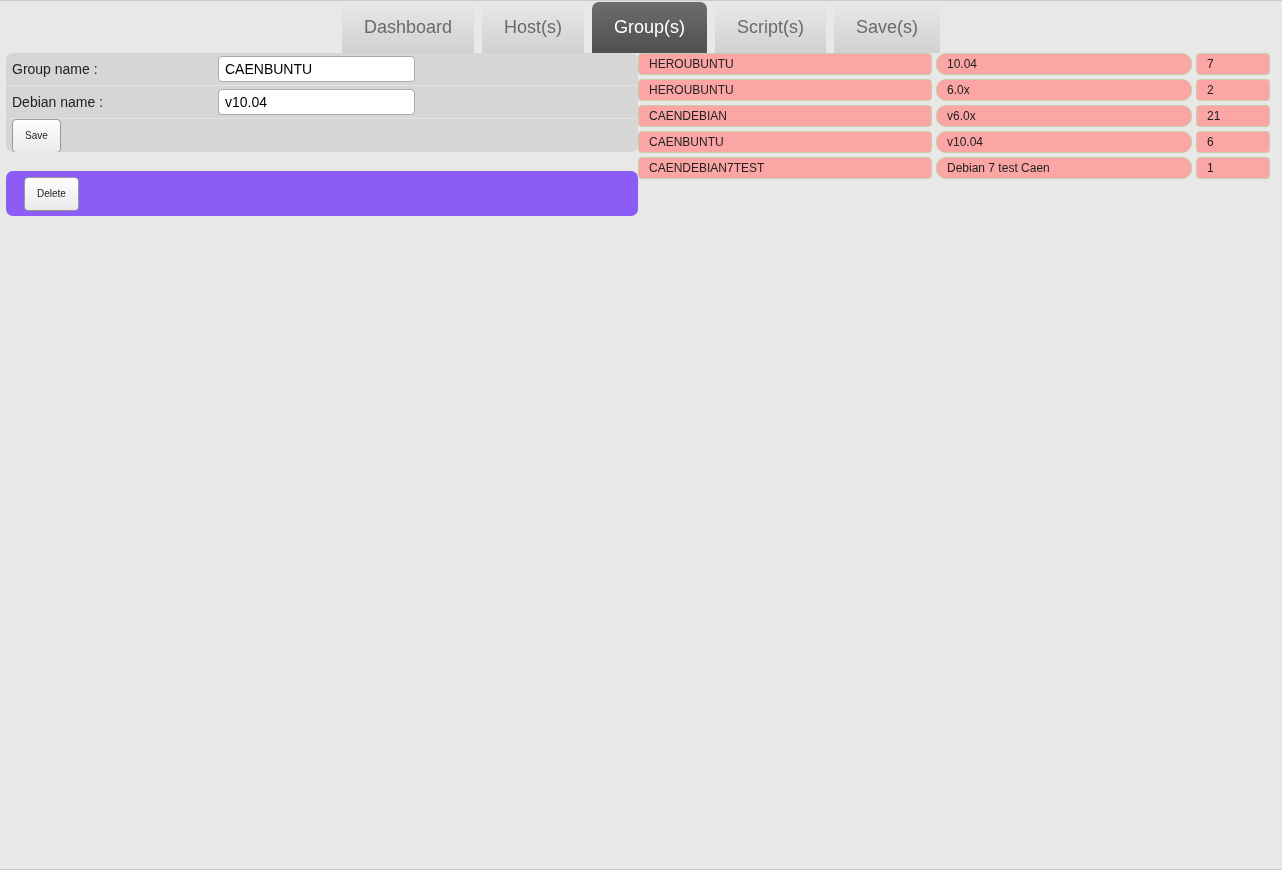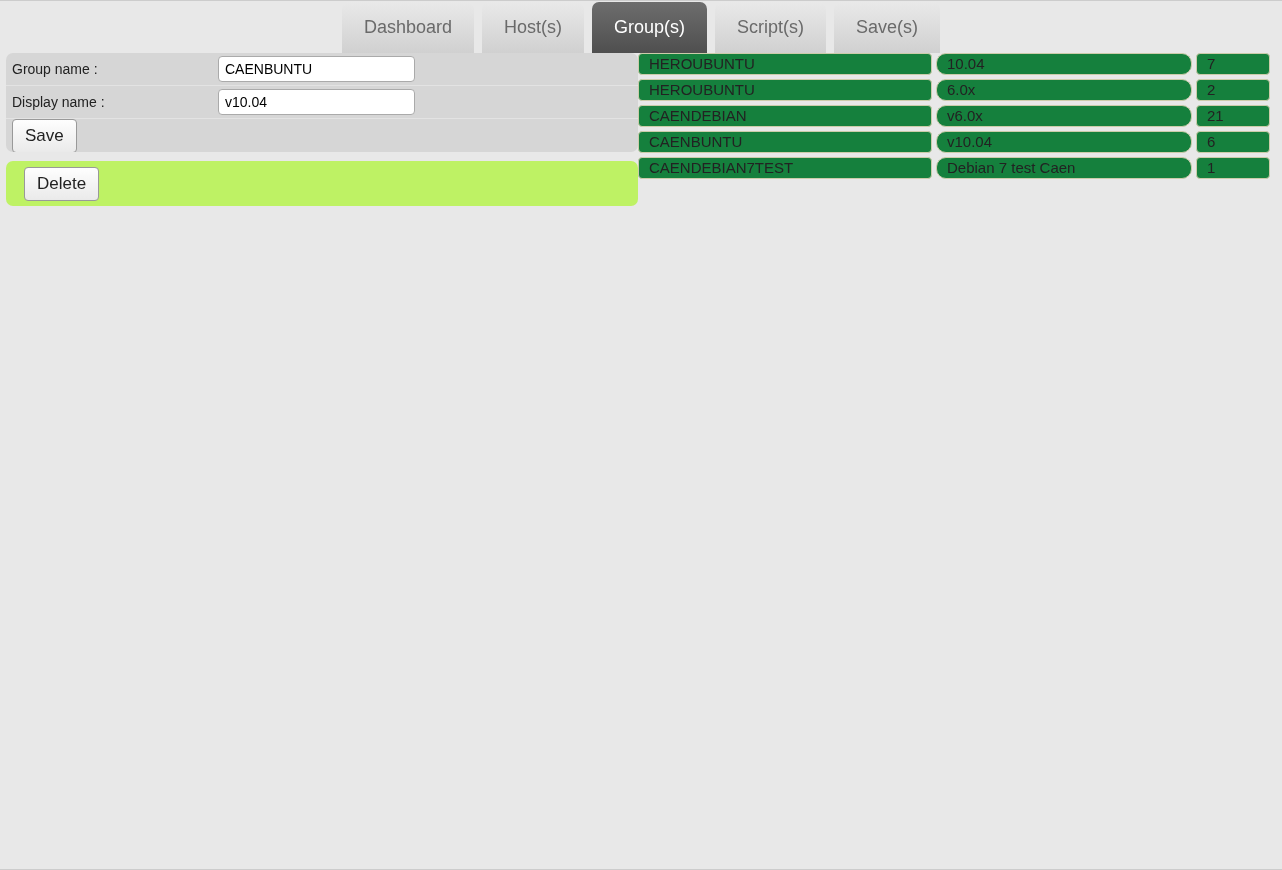--- a/index.html
+++ b/index.html
@@ -91,53 +91,53 @@
   .formrow.savebtnrow .formlabel {
     background: transparent;
     padding-left: 6px;
   }
   .btn {
     display: inline-flex;
     align-items: center;
     justify-content: center;
     height: 27px;
     padding: 16px 12px;
-    font-size: 17px;
+    font-size: 10px;
     color: #222;
     background: linear-gradient(to bottom, #fefefe 0%, #eaeaea 100%);
     border: 1px solid #999;
     border-radius: 4px;
     cursor: pointer;
     font-family: inherit;
   }
 
   .delete-box {
-    margin-top: 9px;
-    background: #bef264;
+    margin-top: 19px;
+    background: #8b5cf6;
     border-radius: 7px;
     padding: 9px 18px;
     height: 45px;
     display: flex;
     align-items: center;
   }
 
   
   .list { }
   .list-row {
     display: flex;
     gap: 4px;
     margin-bottom: 4px;
   }
   .cell {
-    background: #15803d;
+    background: #fca5a5;
     border: 1px solid #ccccaa;
     border-radius: 4px;
     height: 22px;
     line-height: 20px;
-    font-size: 15px;
+    font-size: 12px;
     color: #222;
     padding: 0 10px;
     overflow: hidden;
     white-space: nowrap;
   }
   .cell.c1 { width: 294px; }
   .cell.c2 { width: 256px; border-radius: 10px; }
   .cell.c3 { width: 74px; }
 
 </style>
@@ -155,21 +155,21 @@
 <div class="content">
   <div class="left-col">
     <div class="formbox">
       <div class="formrow">
         <div class="formlabel">Group name :</div>
         <div class="formfield">
           <input type="text" value="CAENBUNTU" style="">
         </div>
       </div>
       <div class="formrow">
-        <div class="formlabel">Display name :</div>
+        <div class="formlabel">Debian name :</div>
         <div class="formfield">
           <input type="text" value="v10.04" style="">
         </div>
       </div>
       <div class="formrow savebtnrow">
         <div class="formlabel" style="width:auto;">
           <button class="btn">Save</button>
         </div>
         <div class="formfield"></div>
       </div>

